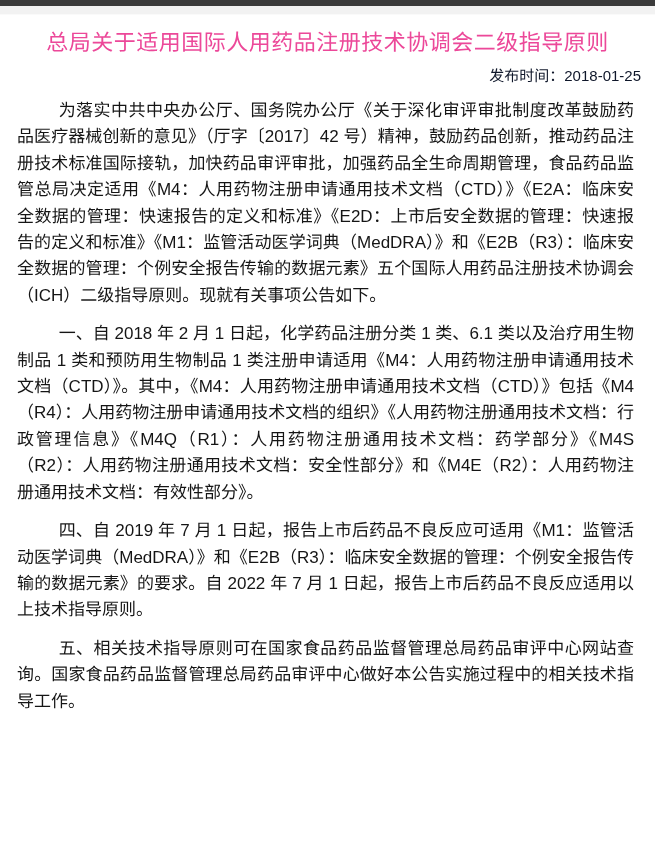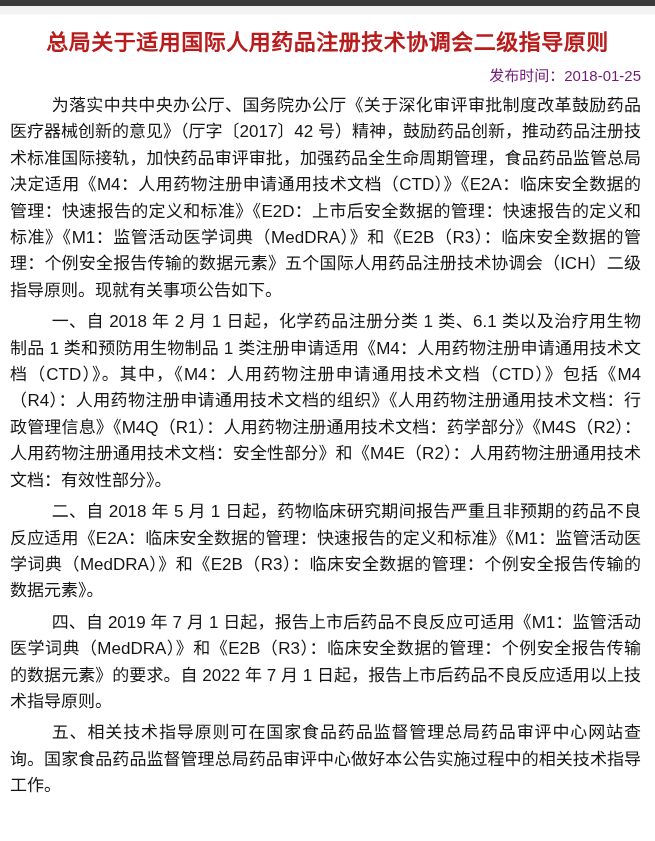--- a/index.html
+++ b/index.html
@@ -20,56 +20,55 @@
   }
   .substrip {
     height: 8px;
     background: #f2f2f2;
     border-bottom: 1px solid #fafafa;
   }
   .doc-title {
     margin: 11px 12px 0 12px;
     font-size: 22px;
     line-height: 34px;
-    font-weight: bold;
+    font-weight: normal;
     text-align: center;
-    color: #b91c1c;
+    color: #ec4899;
     letter-spacing: 0.5px;
   }
   .publish-line {
     margin: 5px 14px 0 0;
     text-align: right;
     font-size: 15px;
     line-height: 21px;
-    color: #701a75;
+    color: #0f172a;
   }
   .content {
     margin: 7px 9px 0 5px;
     font-size: 17px;
     line-height: 26.4px;
     text-align: justify;
     color: #151515;
   }
   .content p {
-    margin: 5px;
+    margin: 12px;
     padding: 0;
     text-indent: 2.45em;
   }
 </style>
 </head>
 <body>
 
 <div class="topbar"></div>
 <div class="substrip"></div>
 
 <h1 class="doc-title"><span>总局关于适用国际人用药品注册技术协调会二级指导原则</span><br>
 </h1>
 
 <div class="publish-line">发布时间：2018-01-25</div>
 
 <div class="content">
   <p>为落实中共中央办公厅、国务院办公厅《关于深化审评审批制度改革鼓励药品医疗器械创新的意见》（厅字〔2017〕42 号）精神，鼓励药品创新，推动药品注册技术标准国际接轨，加快药品审评审批，加强药品全生命周期管理，食品药品监管总局决定适用《M4：人用药物注册申请通用技术文档（CTD）》《E2A：临床安全数据的管理：快速报告的定义和标准》《E2D：上市后安全数据的管理：快速报告的定义和标准》《M1：监管活动医学词典（MedDRA）》和《E2B（R3）：临床安全数据的管理：个例安全报告传输的数据元素》五个国际人用药品注册技术协调会（ICH）二级指导原则。现就有关事项公告如下。</p>
   <p>一、自 2018 年 2 月 1 日起，化学药品注册分类 1 类、6.1 类以及治疗用生物制品 1 类和预防用生物制品 1 类注册申请适用《M4：人用药物注册申请通用技术文档（CTD）》。其中，《M4：人用药物注册申请通用技术文档（CTD）》包括《M4（R4）：人用药物注册申请通用技术文档的组织》《人用药物注册通用技术文档：行政管理信息》《M4Q（R1）：人用药物注册通用技术文档：药学部分》《M4S（R2）：人用药物注册通用技术文档：安全性部分》和《M4E（R2）：人用药物注册通用技术文档：有效性部分》。</p>
-  <p>二、自 2018 年 5 月 1 日起，药物临床研究期间报告严重且非预期的药品不良反应适用《E2A：临床安全数据的管理：快速报告的定义和标准》《M1：监管活动医学词典（MedDRA）》和《E2B（R3）：临床安全数据的管理：个例安全报告传输的数据元素》。</p>
   <p>四、自 2019 年 7 月 1 日起，报告上市后药品不良反应可适用《M1：监管活动医学词典（MedDRA）》和《E2B（R3）：临床安全数据的管理：个例安全报告传输的数据元素》的要求。自 2022 年 7 月 1 日起，报告上市后药品不良反应适用以上技术指导原则。</p>
   <p>五、相关技术指导原则可在国家食品药品监督管理总局药品审评中心网站查询。国家食品药品监督管理总局药品审评中心做好本公告实施过程中的相关技术指导工作。</p>
 
 </div>
 
 </body></html>

